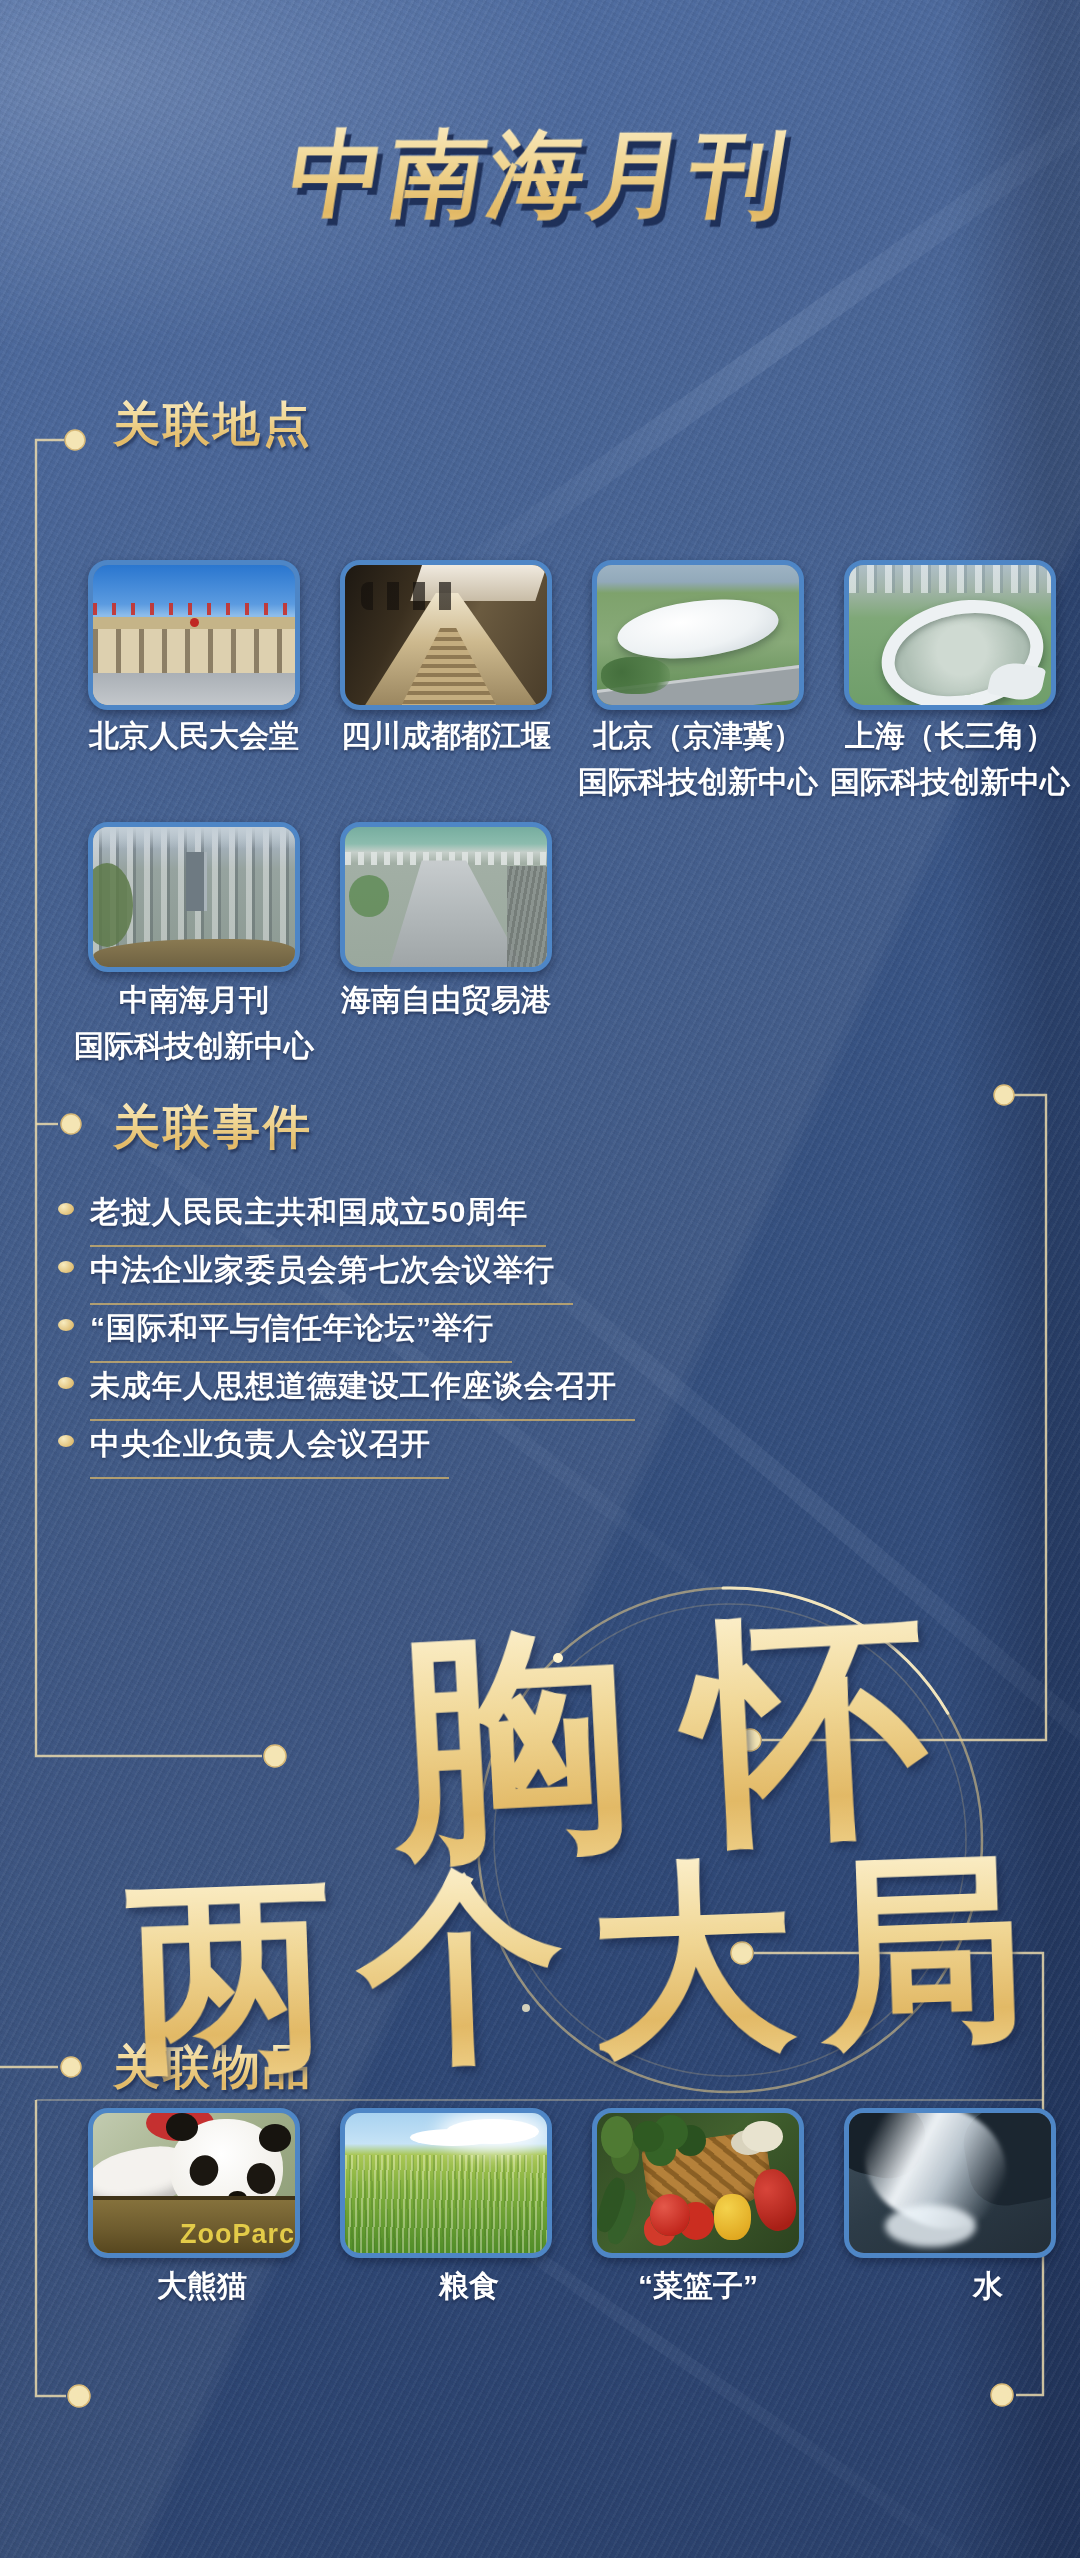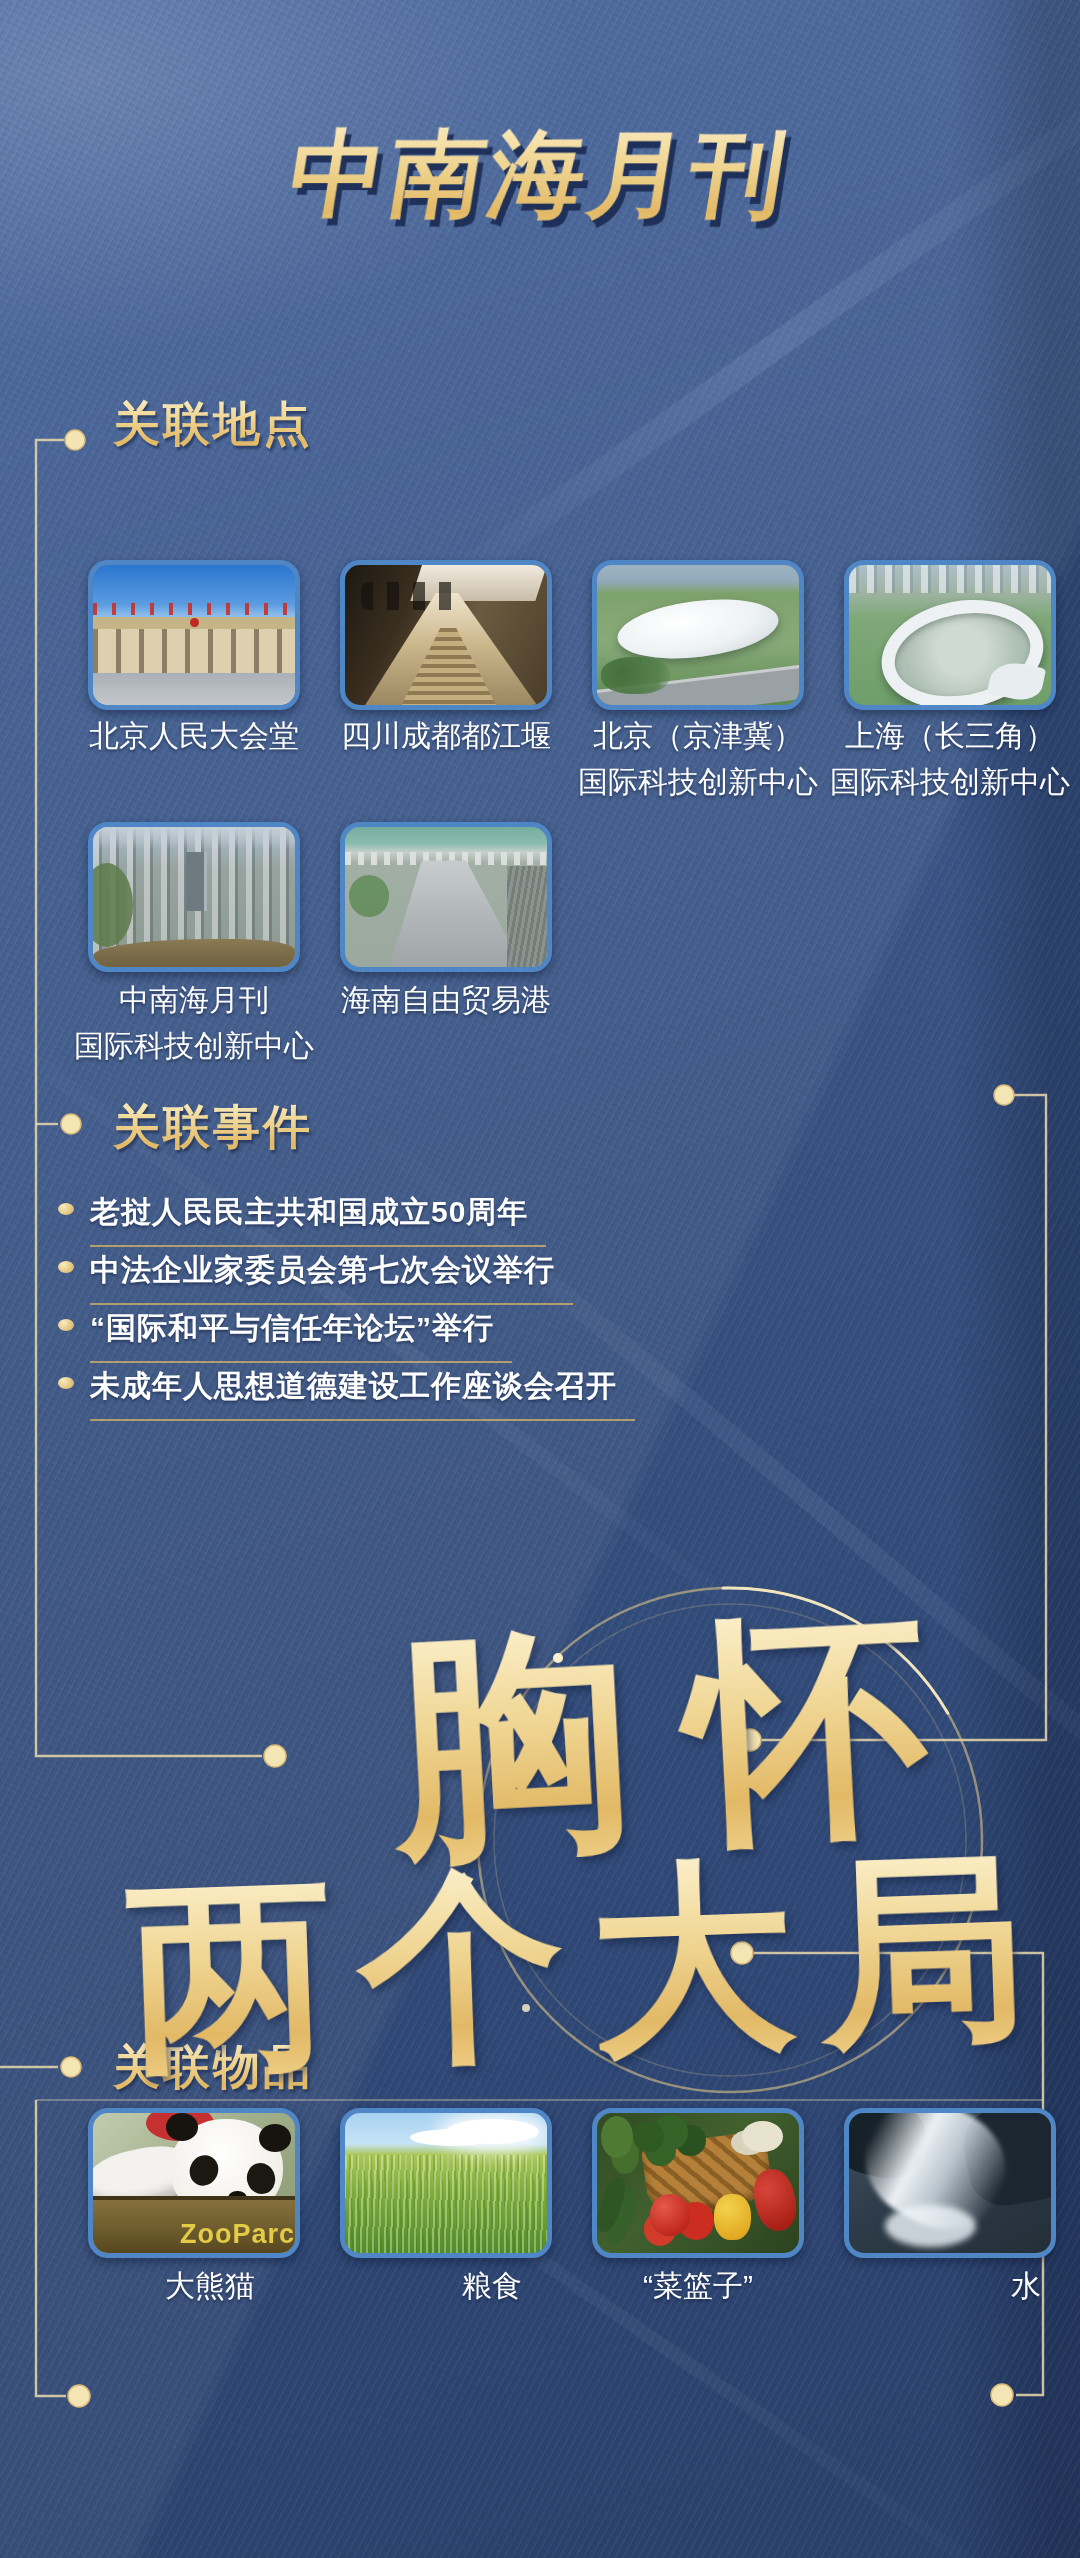--- a/index.html
+++ b/index.html
@@ -42,22 +42,22 @@
 
   
   #wires{position:absolute;inset:0;z-index:1;pointer-events:none;}
   #wires path{fill:none;stroke:#ead9ab;stroke-width:2.4;opacity:.85;}
   #wires path.faint{opacity:.35;stroke-width:2;}
   #wires circle{fill:#f4e5b4;stroke:#d9ba78;stroke-width:1.5;}
 
   
   .card{position:absolute;width:202px;height:140px;border:5px solid #4e86c6;border-radius:20px;
     overflow:hidden;z-index:2;background:#6b7e96;box-shadow:0 4px 10px rgba(10,20,45,.45);}
-  .caption{position:absolute;z-index:2;width:212px;text-align:right;white-space:nowrap;
-    color:#fff;font-weight:400;font-size:30px;text-shadow:0 2px 3px rgba(15,28,60,.6);}
+  .caption{position:absolute;z-index:2;width:212px;text-align:center;white-space:nowrap;
+    color:#fff;font-weight:700;font-size:30px;text-shadow:0 2px 3px rgba(15,28,60,.6);}
   .caption span{display:inline-block;transform:translateX(-50%);margin-left:50%;}
   .col1{left:88px;} .col2{left:340px;} .col3{left:592px;} .col4{left:844px;}
   .rowA{top:560px;} .rowB{top:822px;} .rowC{top:2108px;}
   .capA1{top:716px;} .capA2{top:762px;} .capB1{top:980px;} .capB2{top:1026px;} .capC1{top:2266px;}
   .photo{position:absolute;inset:0;}
   .ab{position:absolute;}
 
   
   .p-hall{background:linear-gradient(180deg,#2a76cf 0%,#5b9be0 28%,#8dbcea 36%,#8dbcea 38%,#d9cdad 38%);}
   .p-hall .flags{left:0;right:0;top:27%;height:9%;
@@ -284,20 +284,24 @@
     <span class="event-text">“国际和平与信任年论坛”举行</span>
   </div>
   <div class="event-row" id="evt1">
     <span class="event-bullet"></span>
     <span class="event-text">中法企业家委员会第七次会议举行</span>
   </div>
   <div class="event-row" id="evt3">
     <span class="event-bullet"></span>
     <span class="event-text">未成年人思想道德建设工作座谈会召开</span>
   </div>
+  <div class="event-row" id="evt4">
+    <span class="event-bullet"></span>
+    <span class="event-text">中央企业负责人会议召开</span>
+  </div>
 
   <div id="motto1" class="motto goldtext">胸怀</div>
   <div id="motto2" class="motto goldtext">两个大局</div>
 
   <div class="card col1 rowC">
     <div class="photo p-panda">
       <div class="ab hat"></div>
       <div class="ab body"></div>
       <div class="ab head"></div>
       <div class="ab earL"></div>

